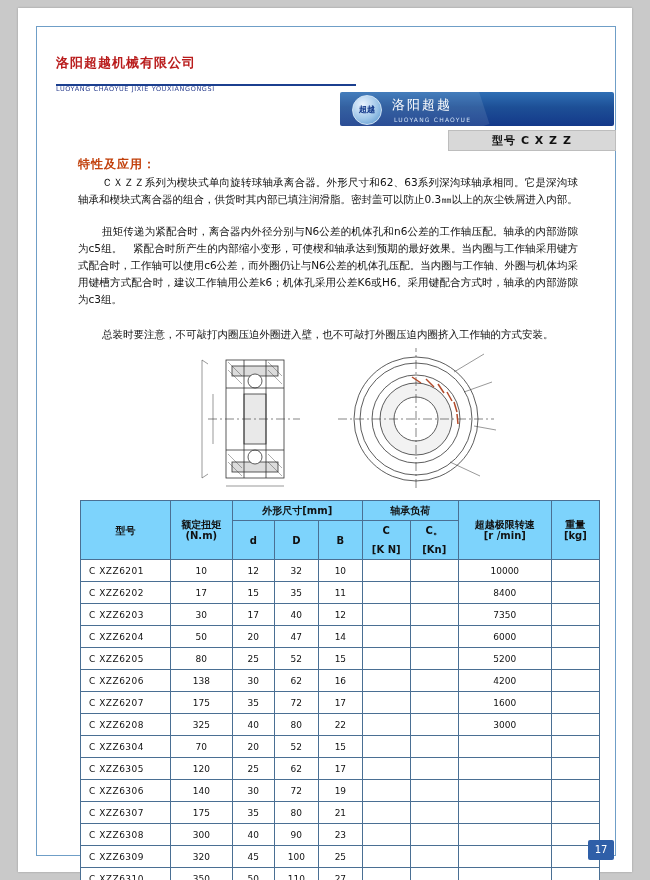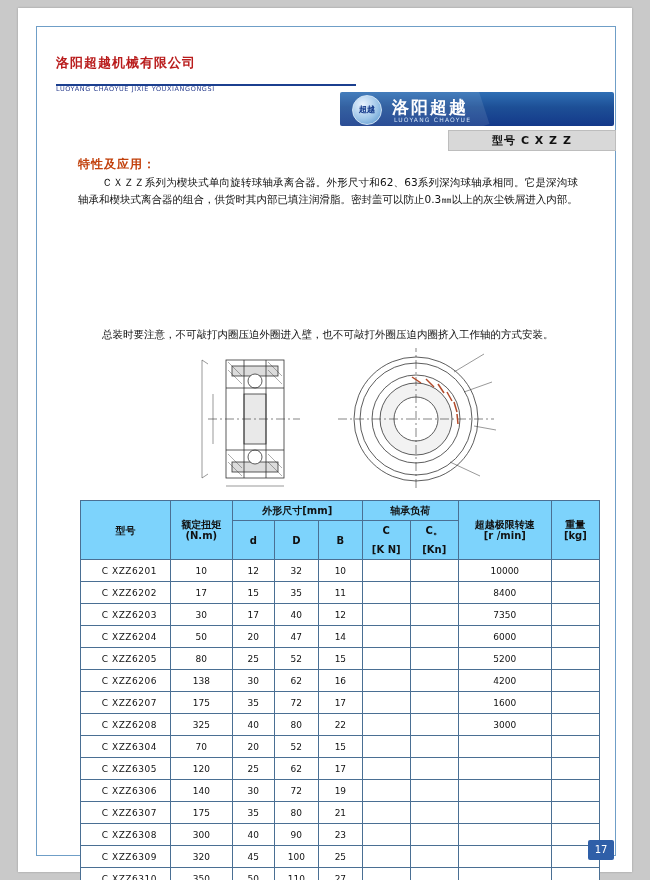--- a/index.html
+++ b/index.html
@@ -48,21 +48,21 @@
   }
   .logo-circle{
     position:absolute;left:12px;top:3px;width:28px;height:28px;border-radius:50%;
     background:radial-gradient(circle at 35% 30%,#eaf3ff 0%,#9fc6e8 55%,#4d8ecb 100%);
     border:1px solid #cfe2f3;
   }
   .logo-circle span{
     display:block;text-align:center;line-height:28px;font-size:8px;color:#14398a;font-weight:bold;border-radius:12px;
   }
   .banner .bn-cn{
-    position:absolute;left:52px;top:4px;font-size:17px;font-weight:bold;color:#ffffff;letter-spacing:2px;
+    position:absolute;left:52px;top:4px;font-size:13px;font-weight:normal;color:#ffffff;letter-spacing:2px;
   }
   .banner .bn-en{
     position:absolute;left:54px;top:24px;font-size:6px;color:#cfe0f5;letter-spacing:1.2px;
   }
   .model-bar{
     position:absolute;left:430px;top:122px;width:166px;height:19px;
     background:#d8d8d8;
     border:1px solid #bdbdbd;
   }
   .model-bar .txt{
@@ -103,21 +103,21 @@
     background:#7dd3fc;
     font-weight:bold;
     font-size:10px;
     line-height:11px;
   }
   .tbl tbody td{
     background:#ffffff;
     height:21px;
   }
   .tbl tbody td.model{
-    text-align:center;
+    text-align:left;
     padding-left:8px;
     letter-spacing:.5px;
     margin-top:41px;
   }
   .thsub{font-size:8px;font-weight:normal;}
   
   .pagenum{
     position:absolute;right:18px;bottom:12px;
     width:26px;height:20px;background:#2f5fa8;color:#fff;
     font-size:10px;text-align:center;line-height:20px;border-radius:2px;
@@ -142,20 +142,21 @@
     <div class="bn-cn">洛阳超越</div>
     <div class="bn-en">LUOYANG CHAOYUE</div>
   </div>
 
   <div class="model-bar">
     <div class="txt">型号 C X Z Z</div>
   </div>
 
   <div class="sec-title">特性及应用：</div>
   <div class="para p1">ＣＸＺＺ系列为楔块式单向旋转球轴承离合器。外形尺寸和62、63系列深沟球轴承相同。它是深沟球轴承和楔块式离合器的组合，供货时其内部已填注润滑脂。密封盖可以防止0.3㎜以上的灰尘铁屑进入内部。</div>
+  <div class="para p2">扭矩传递为紧配合时，离合器内外径分别与N6公差的机体孔和n6公差的工作轴压配。轴承的内部游隙为c5组。　紧配合时所产生的内部缩小变形，可使楔和轴承达到预期的最好效果。当内圈与工作轴采用键方式配合时，工作轴可以使用c6公差，而外圈仍让与N6公差的机体孔压配。当内圈与工作轴、外圈与机体均采用键槽方式配合时，建议工作轴用公差k6；机体孔采用公差K6或H6。采用键配合方式时，轴承的内部游隙为c3组。</div>
   <div class="para p3">总装时要注意，不可敲打内圈压迫外圈进入壁，也不可敲打外圈压迫内圈挤入工作轴的方式安装。</div>
 
   <div class="fig">
     <svg width="320" height="140" viewBox="0 0 320 140">
 
       <g stroke="#333" fill="none" stroke-width="0.8">
 
         <rect x="38" y="12" width="58" height="118"></rect>
 
         <rect x="56" y="46" width="22" height="50" fill="#e9e9e9"></rect>

